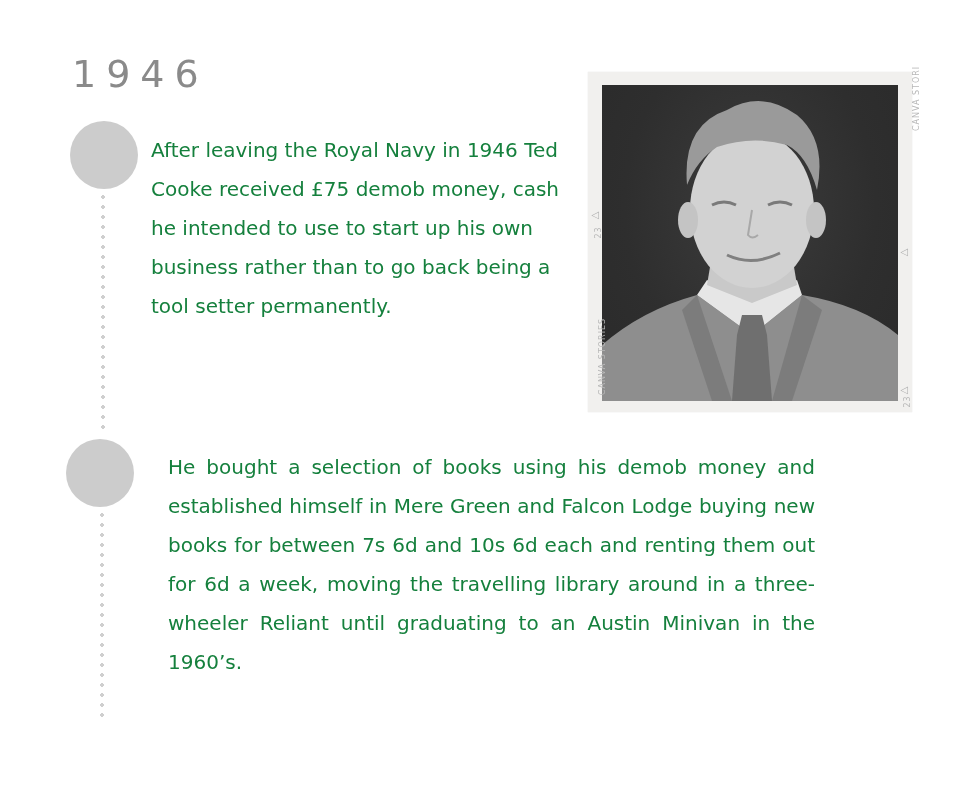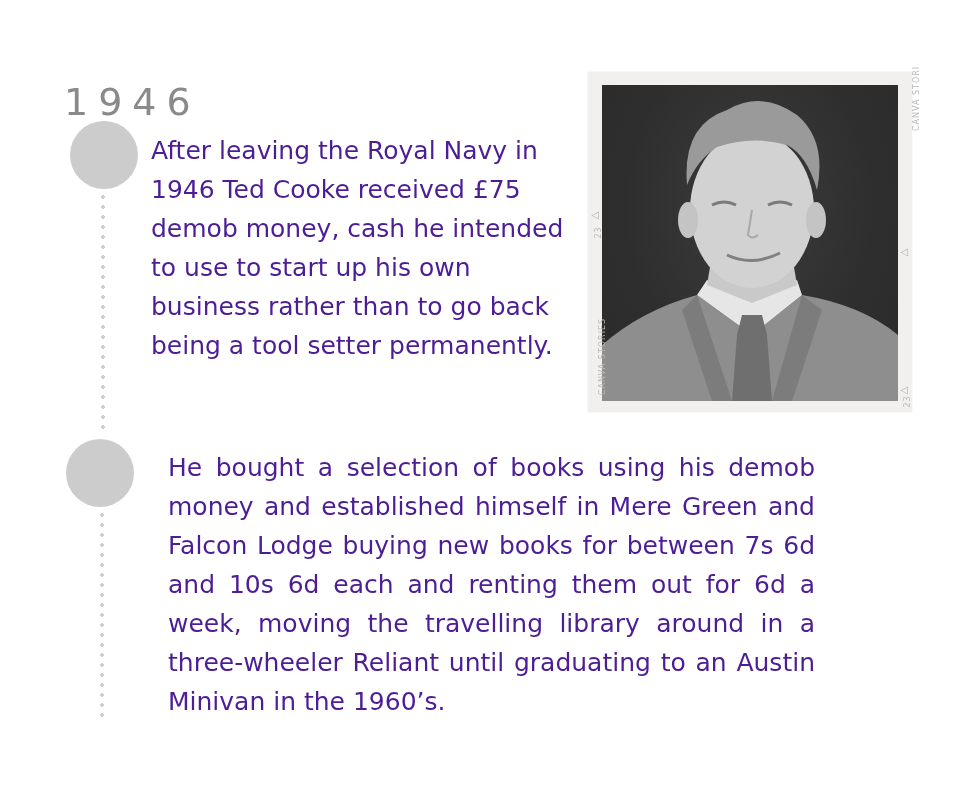--- a/index.html
+++ b/index.html
@@ -1,25 +1,25 @@
 <!DOCTYPE html>
 <html><head>
   <meta charset="utf-8">
   <style>
     html, body { margin: 0; padding: 0; background: #ffffff; }
     body { width: 960px; height: 800px; position: relative; overflow: hidden;
            font-family: "DejaVu Sans", sans-serif; }
-    .year { position: absolute; left: 64px; top: 52px; font-size: 38px; letter-spacing: 10px;
-            color: #8a8a8a; font-family: "DejaVu Sans", sans-serif; font-weight: 400; margin-top: 28px; }
+    .year { position: absolute; left: 72px; top: 52px; font-size: 38px; letter-spacing: 10px;
+            color: #8a8a8a; font-family: "DejaVu Sans", sans-serif; font-weight: 400; }
     .circle { position: absolute; border-radius: 50%; background: #cccccc; }
     .dots { position: absolute; width: 4px;
             background-image: radial-gradient(circle, #cfcfcf 1.8px, transparent 2px);
             background-size: 4px 10px; background-repeat: repeat-y; }
-    .para { position: absolute; color: #4c1d95; font-family: "DejaVu Sans", sans-serif;
-            font-size: 25px; line-height: 39px; }
+    .para { position: absolute; color: #15803d; font-family: "DejaVu Sans", sans-serif;
+            font-size: 20px; line-height: 39px; }
     .para1 { left: 151px; top: 131px; width: 430px; }
     .para2 { left: 168px; top: 448px; width: 647px; text-align: justify; text-align-last: left; }
     .photo-frame { position: absolute; left: 588px; top: 72px; width: 324px; height: 340px;
                    background: #f1f0ee; box-shadow: 0 0 1px #d8d8d8; }
     .photo { position: absolute; left: 14px; top: 13px; width: 296px; height: 316px;
              background: radial-gradient(ellipse at 50% 38%, #3c3c3c 0%, #2e2e2e 60%, #2a2a2a 100%);
              overflow: hidden; }
     .edge-text { position: absolute; font-family: "DejaVu Sans", sans-serif; font-size: 8px;
                  color: #b8b8b8; letter-spacing: 1px; white-space: nowrap; }
     .tri { position: absolute; font-size: 10px; color: #b0b0b0; }

